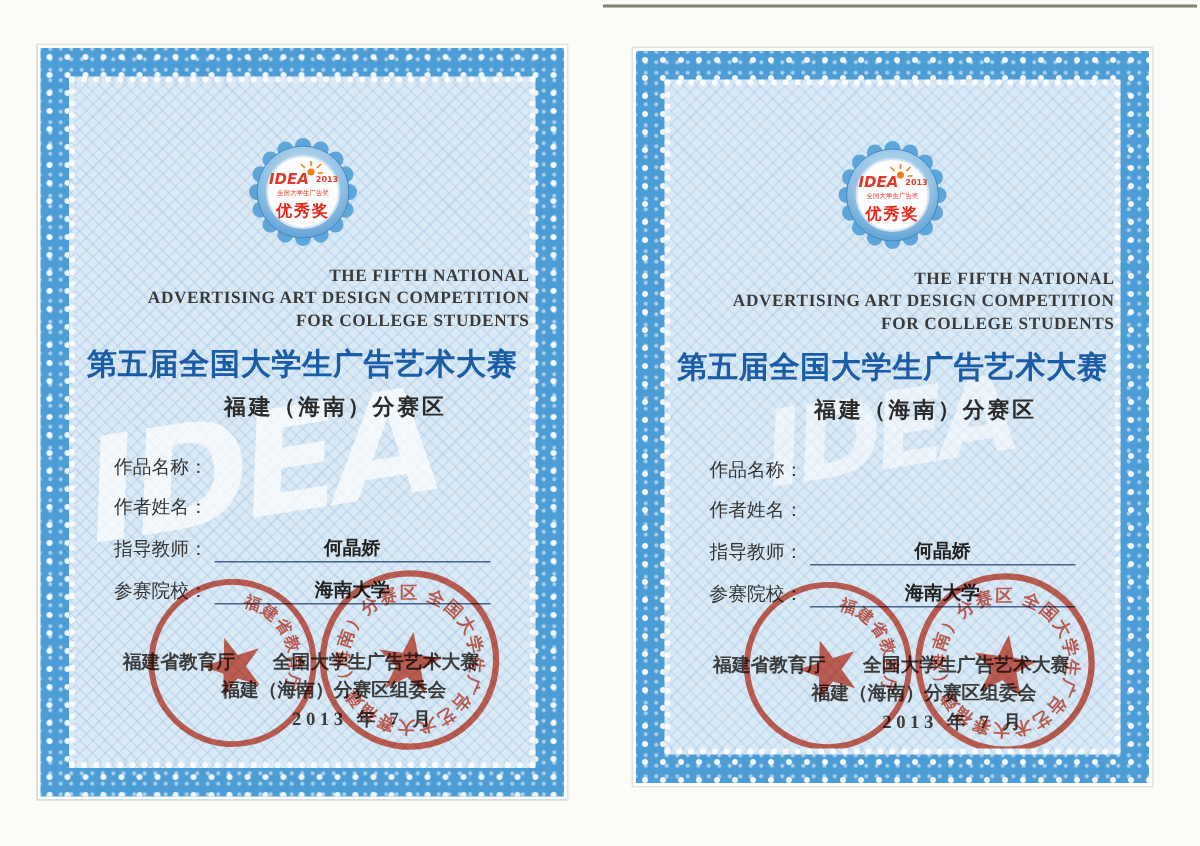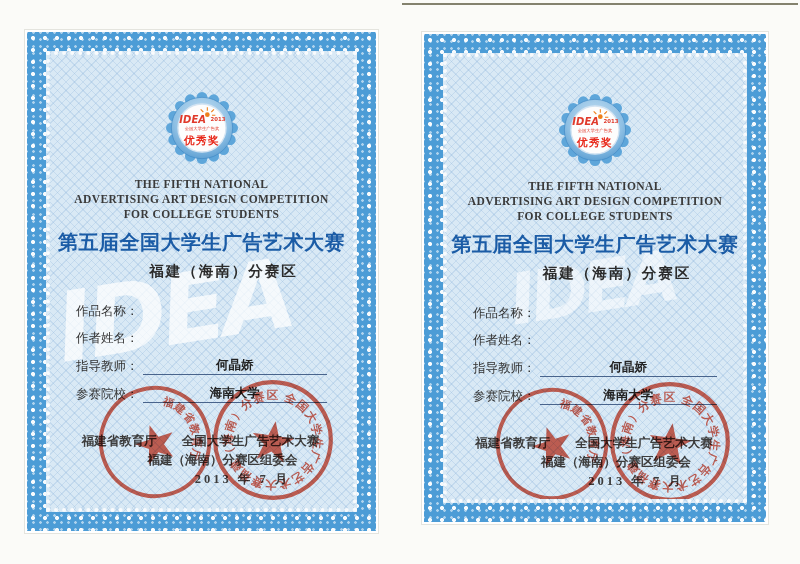--- a/index.html
+++ b/index.html
@@ -45,21 +45,21 @@
   .cert--right .watermark { top:190px; left:62px; font-size:70px; color:rgba(255,255,255,.55); }
 
   
   .badge { position:relative; z-index:2; width:80px; height:80px; margin:33px auto 0; }
   .badge svg { display:block; width:80px; height:80px; }
   .b-logo   { font-family:"DejaVu Sans", sans-serif; font-style:italic; font-weight:bold; }
   .b-small  { font-family:"DejaVu Sans", sans-serif; }
 
   
   .etitle {
-    position:relative; z-index:2; margin-top:9px; text-align:center;
+    position:relative; z-index:2; margin-top:9px; text-align:right;
     font-size:11.5px; font-weight:bold; color:#3a3a3a;
     letter-spacing:.4px; line-height:15px;
   }
   .ctitle {
     position:relative; z-index:2; margin-top:7px; text-align:center;
     font-family:Liberation Mono, monospace;
     font-size:20px; font-weight:bold; color:#1b5ca6; letter-spacing:.5px;
   }
   .subtitle {
     position:relative; z-index:2; margin-top:6px; text-align:center;

